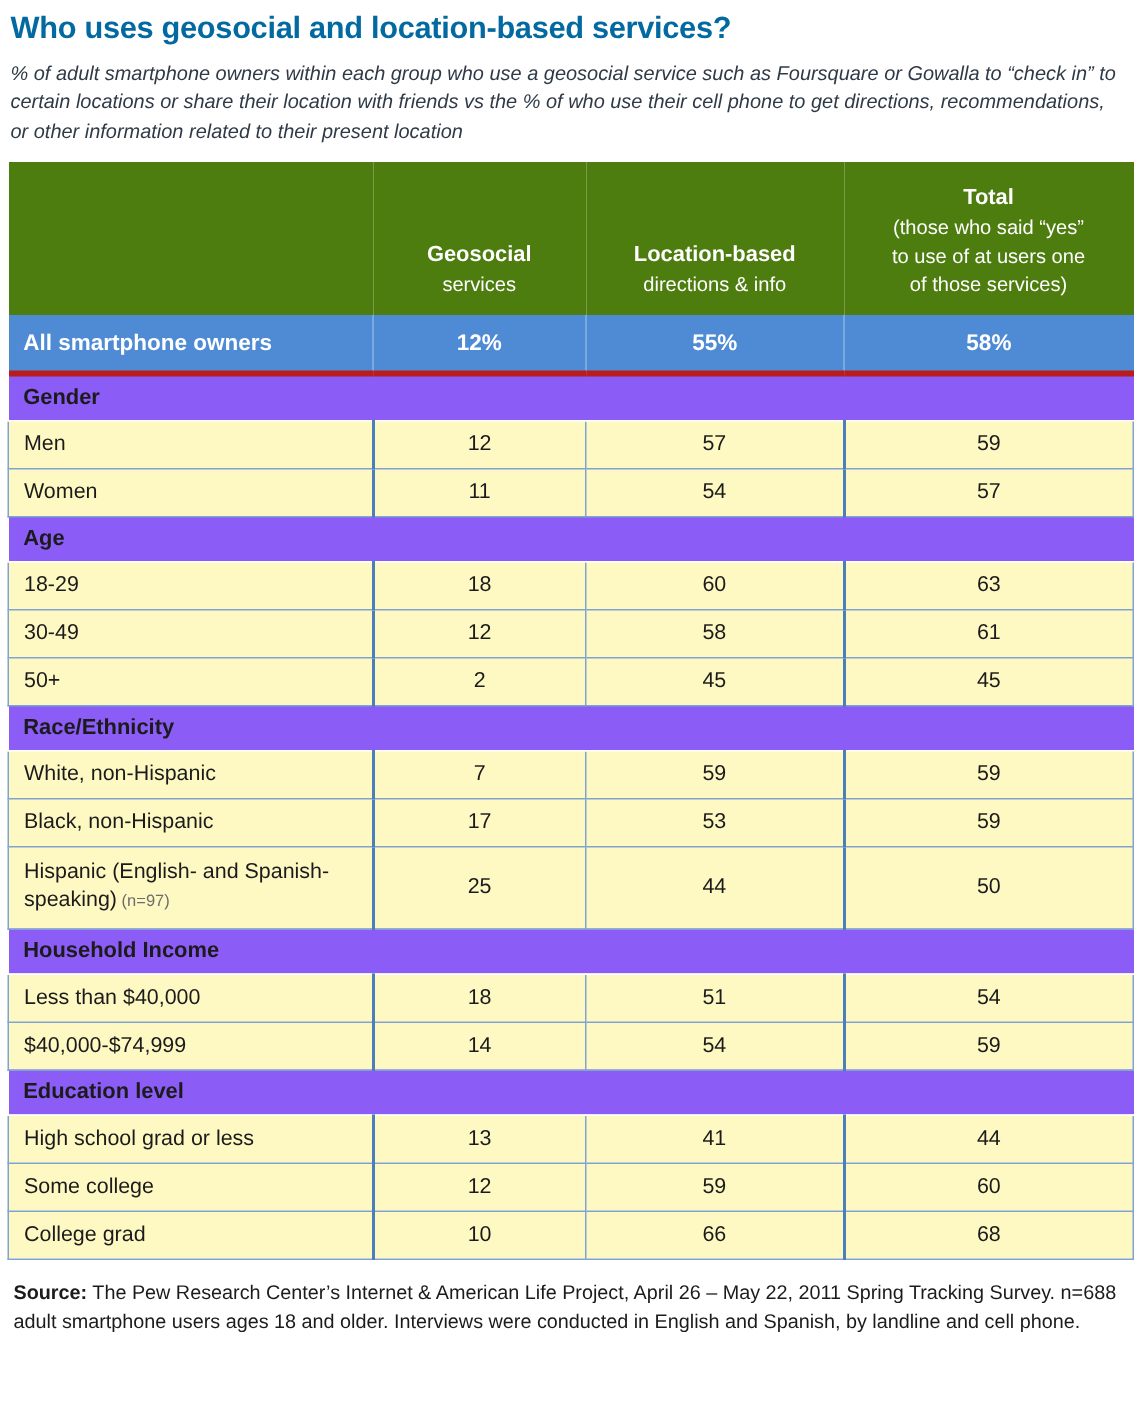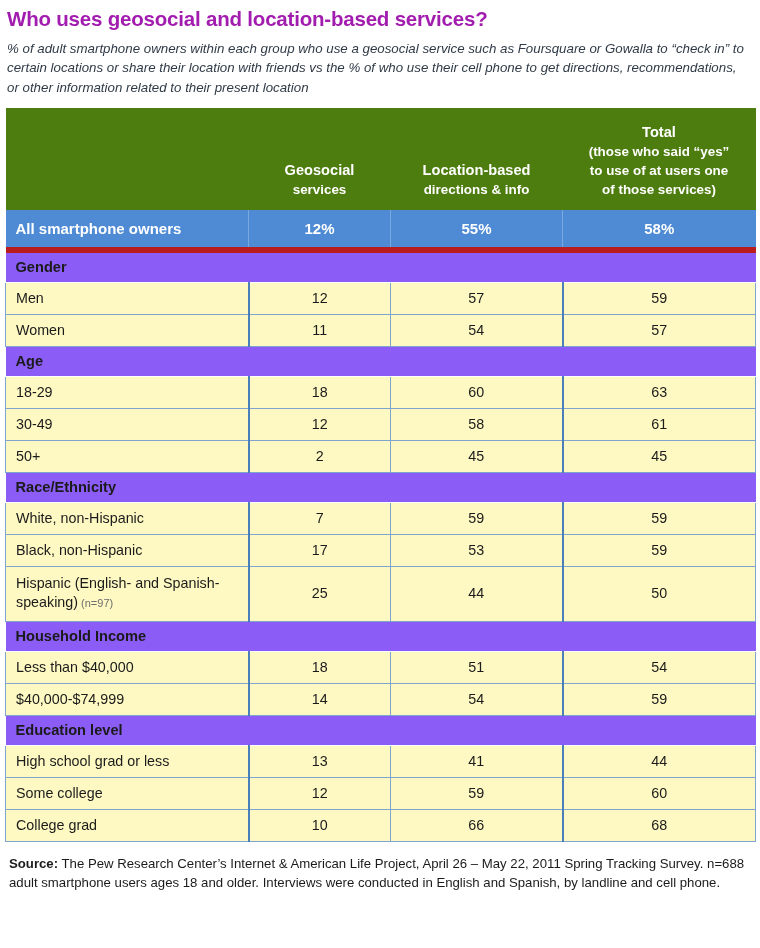--- a/index.html
+++ b/index.html
@@ -20,21 +20,21 @@
     height: 948px;
     box-sizing: border-box;
     padding: 0 5px;
     position: relative;
   }
 
   
   .title {
     font-size: 20.5px;
     font-weight: bold;
-    color: #a21caf;
+    color: #0369a1;
     letter-spacing: -0.2px;
     margin: 6px 0 0 2px;
     line-height: 26px;
     white-space: nowrap;
   }
   .subtitle {
     font-size: 13.3px;
     font-style: italic;
     color: #2f3a46;
     line-height: 19.3px;
@@ -68,38 +68,38 @@
   }
   .hd-blank { height: 102px; }
   .hd-cell {
     text-align: center;
     line-height: 19px;
     padding: 0 8px 11px 8px;
     font-size: 14.6px;
   }
   .hd-cell .hd-sub {
     font-size: 13.4px;
-    font-weight: bold;
+    font-weight: normal;
     display: block;
     line-height: 19px;
   }
   .hd-cell .hd-main {
     display: block;
     line-height: 19px;
   }
 
   
   tr.row-all td {
     background: #4e8bd4;
     color: #ffffff;
     font-weight: bold;
     font-size: 15px;
     height: 35px;
     border-right: 1px solid #7aa9e0;
-    border-bottom: 6px solid #b91c1c;
+    border-bottom: 4px solid #b91c1c;
   }
   tr.row-all td.lbl {
     text-align: left;
     padding-left: 10px;
   }
   tr.row-all td.num { text-align: center; }
   tr.row-all td.total { border-right: none; }
 
   
   tr.row-section td {

